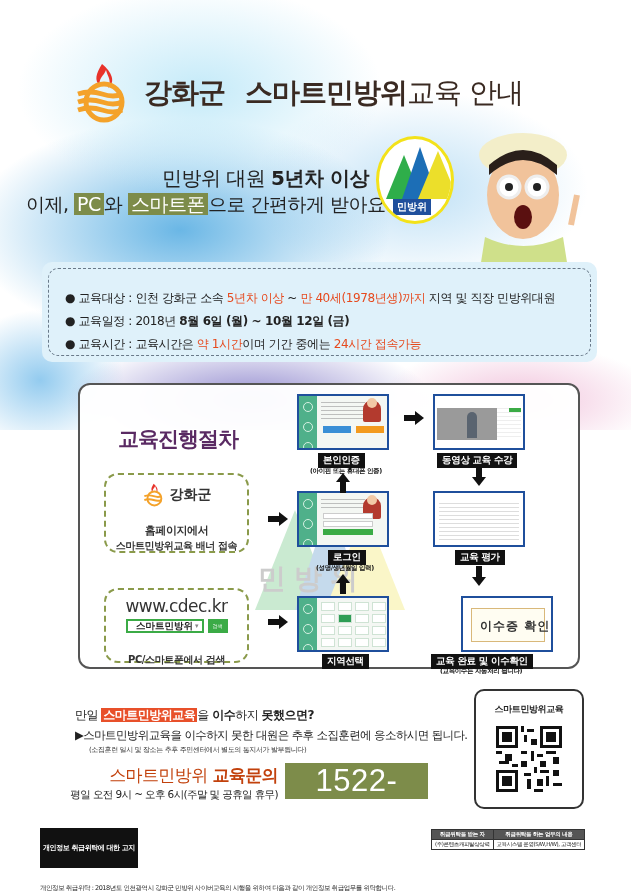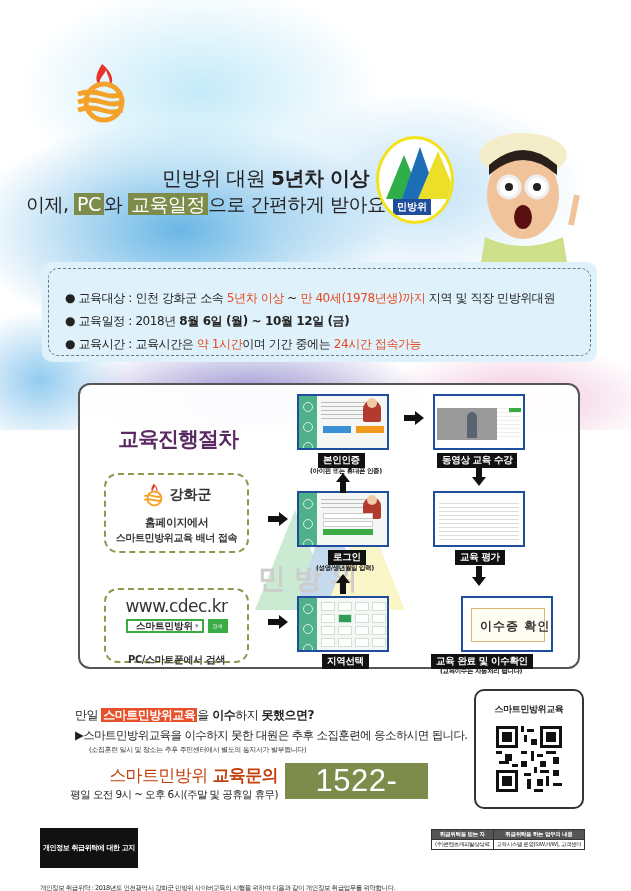--- a/index.html
+++ b/index.html
@@ -45,21 +45,21 @@
   .proc-title { position: absolute; left: 118px; top: 425px; font-size: 21px; font-weight: bold; color: #5a2a63; z-index: 5; letter-spacing: -1px; text-shadow: 1px 1px 0 #fff, -1px -1px 0 #fff, 1px -1px 0 #fff, -1px 1px 0 #fff; }
   .watermark { position: absolute; left: 245px; top: 500px; width: 160px; height: 110px; z-index: 3; opacity: 0.25; }
   .watermark-text { position: absolute; left: 258px; top: 560px; font-size: 28px; font-weight: bold; color: #ccc; z-index: 3; letter-spacing: 8px; }
 
   .dash-card { position: absolute; border: 2px dashed #8a9a4a; border-radius: 14px; background: #fff; z-index: 4; text-align: center; }
   .card1 { left: 104px; top: 473px; width: 145px; height: 80px; }
   .card2 { left: 104px; top: 588px; width: 145px; height: 75px; }
   .card1 .brand { display: flex; align-items: center; justify-content: center; margin-top: 8px; }
   .card1 .brand span { font-size: 14px; font-weight: bold; margin-left: 4px; color: #333; }
   .card-line { font-size: 10px; font-weight: bold; color: #333; line-height: 15px; letter-spacing: -0.4px; white-space: nowrap; }
-  .card1 .card-line.big { font-size: 11px; margin-top: 8px; }
+  .card1 .card-line.big { font-size: 11px; margin-top: 16px; }
   .url { font-size: 17px; color: #333; margin-top: 6px; letter-spacing: -0.5px; }
   .search-row { display: flex; justify-content: center; margin-top: 3px; }
   .search-input { width: 78px; height: 14px; border: 2px solid #3bab46; font-size: 9.5px; font-weight: bold; line-height: 10px; color: #222; text-align: center; position: relative; }
   .search-input .dd { position: absolute; right: 3px; top: 0; font-size: 7px; color: #888; }
   .search-btn { width: 20px; height: 14px; margin-left: 4px; background: #3bab46; color: #fff; font-size: 5px; line-height: 14px; }
   .card2 .card-line { margin-top: 19px; }
 
   .shot { position: absolute; border: 2px solid #1f4f9c; background: #f4f7f3; z-index: 4; overflow: hidden; }
   .shot .side { position: absolute; left: 0; top: 0; bottom: 0; width: 18px; background: #4fb08a; }
   .shot .side i { display: block; width: 10px; height: 10px; border: 1px solid #d6f0e2; border-radius: 50%; margin: 6px auto 10px; }
@@ -129,27 +129,30 @@
 <div class="bg-wash"></div>
 
 <div class="title-row">
   <svg class="logo" viewBox="0 0 62 62">
     <path d="M30 2 C24 12 22 18 28 24 C26 16 32 14 34 8 C36 16 40 18 36 26 C44 20 40 10 30 2 Z" fill="#e8322a"></path>
     <circle cx="32" cy="40" r="18" fill="none" stroke="#f4a22a" stroke-width="5"></circle>
     <path d="M6 32 Q18 28 30 32 T50 32" stroke="#f4a22a" stroke-width="5" fill="none"></path>
     <path d="M6 40 Q18 36 30 40 T50 40" stroke="#f4a22a" stroke-width="5" fill="none"></path>
     <path d="M6 48 Q18 44 30 48 T50 48" stroke="#f4a22a" stroke-width="5" fill="none"></path>
   </svg>
+  <div class="title">
+    <span>강화군</span><span class="sp">스마트민방위</span><span class="thin">교육 안내</span>
+  </div>
 </div>
 
 <div class="hero-line1">
   <span>민방위 대원 </span><b>5년차 이상</b>
 </div>
 <div class="hero-line2">
-  <span>이제, </span><span class="hl">PC</span><span>와 </span><span class="hl">교육일정</span><span>으로 간편하게 받아요~</span>
+  <span>이제, </span><span class="hl">PC</span><span>와 </span><span class="hl">스마트폰</span><span>으로 간편하게 받아요~</span>
 </div>
 <div class="mbw-badge">
   <svg width="72" height="60" viewBox="0 0 72 60" style="position:absolute;left:3px;top:2px;">
     <polygon points="4,58 22,14 40,58" fill="#2fae4a"></polygon>
     <polygon points="20,58 38,6 56,58" fill="#1c6eb6"></polygon>
     <polygon points="36,58 56,10 76,58" fill="#ecdf2a"></polygon>
   </svg>
   <span class="lbl">민방위</span>
 </div>
 <svg class="mascot" viewBox="0 0 150 150">

